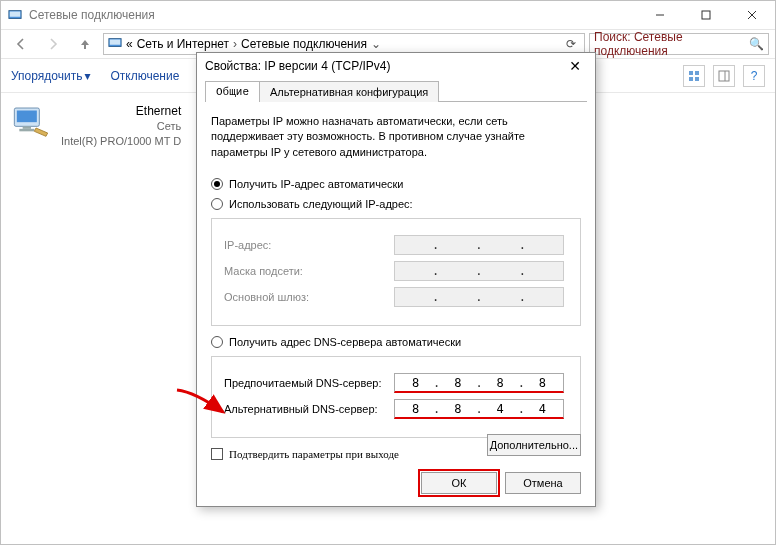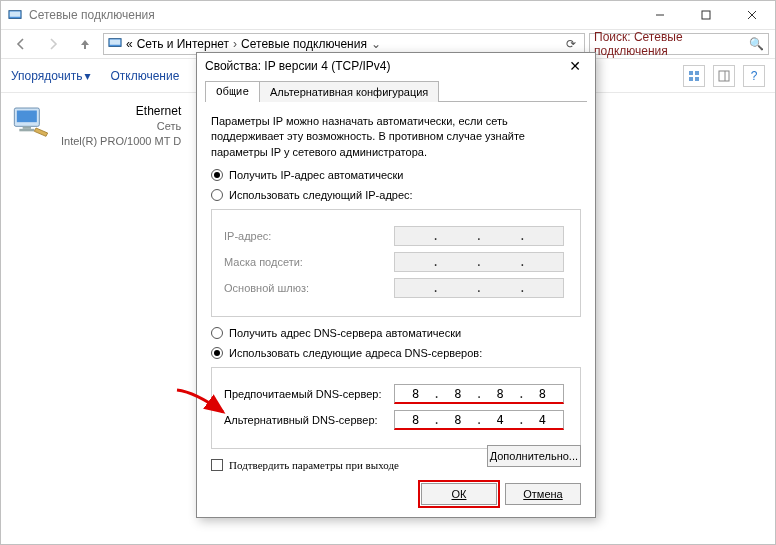--- a/index.html
+++ b/index.html
@@ -137,21 +137,21 @@
     background:#fff;
     z-index:2;
     font-family:Liberation Mono, monospace;
   }
   .tab.active::after{
     content:""; position:absolute; left:0; right:0; bottom:-1px; height:2px; background:#fff;
   }
   .dlg-body {
     padding: 12px 14px 8px 14px;
   }
-  .dlg-intro { line-height:1.4; margin-bottom:9px;}
+  .dlg-intro { line-height:1.4; margin-bottom:18px;}
   .group {
     border:1px solid #cfcfcf;
     padding: 10px 12px 12px 12px;
     margin-bottom:10px;
   }
   .radio-row { display:flex; align-items:center; gap:6px; margin-bottom:8px;}
   .radio {
     width:12px; height:12px; border-radius:50%;
     border:1px solid #555; display:inline-flex;
     align-items:center; justify-content:center;
@@ -180,21 +180,20 @@
   .adv-btn-row { display:flex; justify-content:flex-end; margin-top:-26px;}
   .btn {
     min-width:76px; height:22px;
     border:1px solid #999; background:#f3f3f3;
     display:inline-flex; align-items:center; justify-content:center;
     padding: 0 2px; font-size:11px;
   }
   .dlg-footer {
     display:flex; justify-content:flex-end; gap:8px;
     padding: 8px 14px 12px 0;
-    text-decoration: underline;
   }
   .ok-hl { outline:2px solid #d00; outline-offset:1px;}
   
   .arrow {
     position:absolute;
     left: 173px; top: 386px;
     pointer-events:none;
   }
 </style>
 </head>
@@ -371,24 +370,20 @@
             </div>
         </div>
       </div>
     </div>
 
     <div>
       <div class="radio-row">
         <span class="radio"></span>
         <span>Получить адрес DNS-сервера автоматически</span>
       </div>
-      <div class="radio-row">
-        <span class="radio checked"></span>
-        <span>Использовать следующие адреса DNS-серверов:</span>
-      </div>
       <div class="group">
         <div class="fieldrow">
           <span class="lbl">Предпочитаемый DNS-сервер:</span>
           <div class="ipbox hl">
             <span>8</span>
               <span class="dot">.</span>
             <span>8</span>
               <span class="dot">.</span>
             <span>8</span>
               <span class="dot">.</span>

